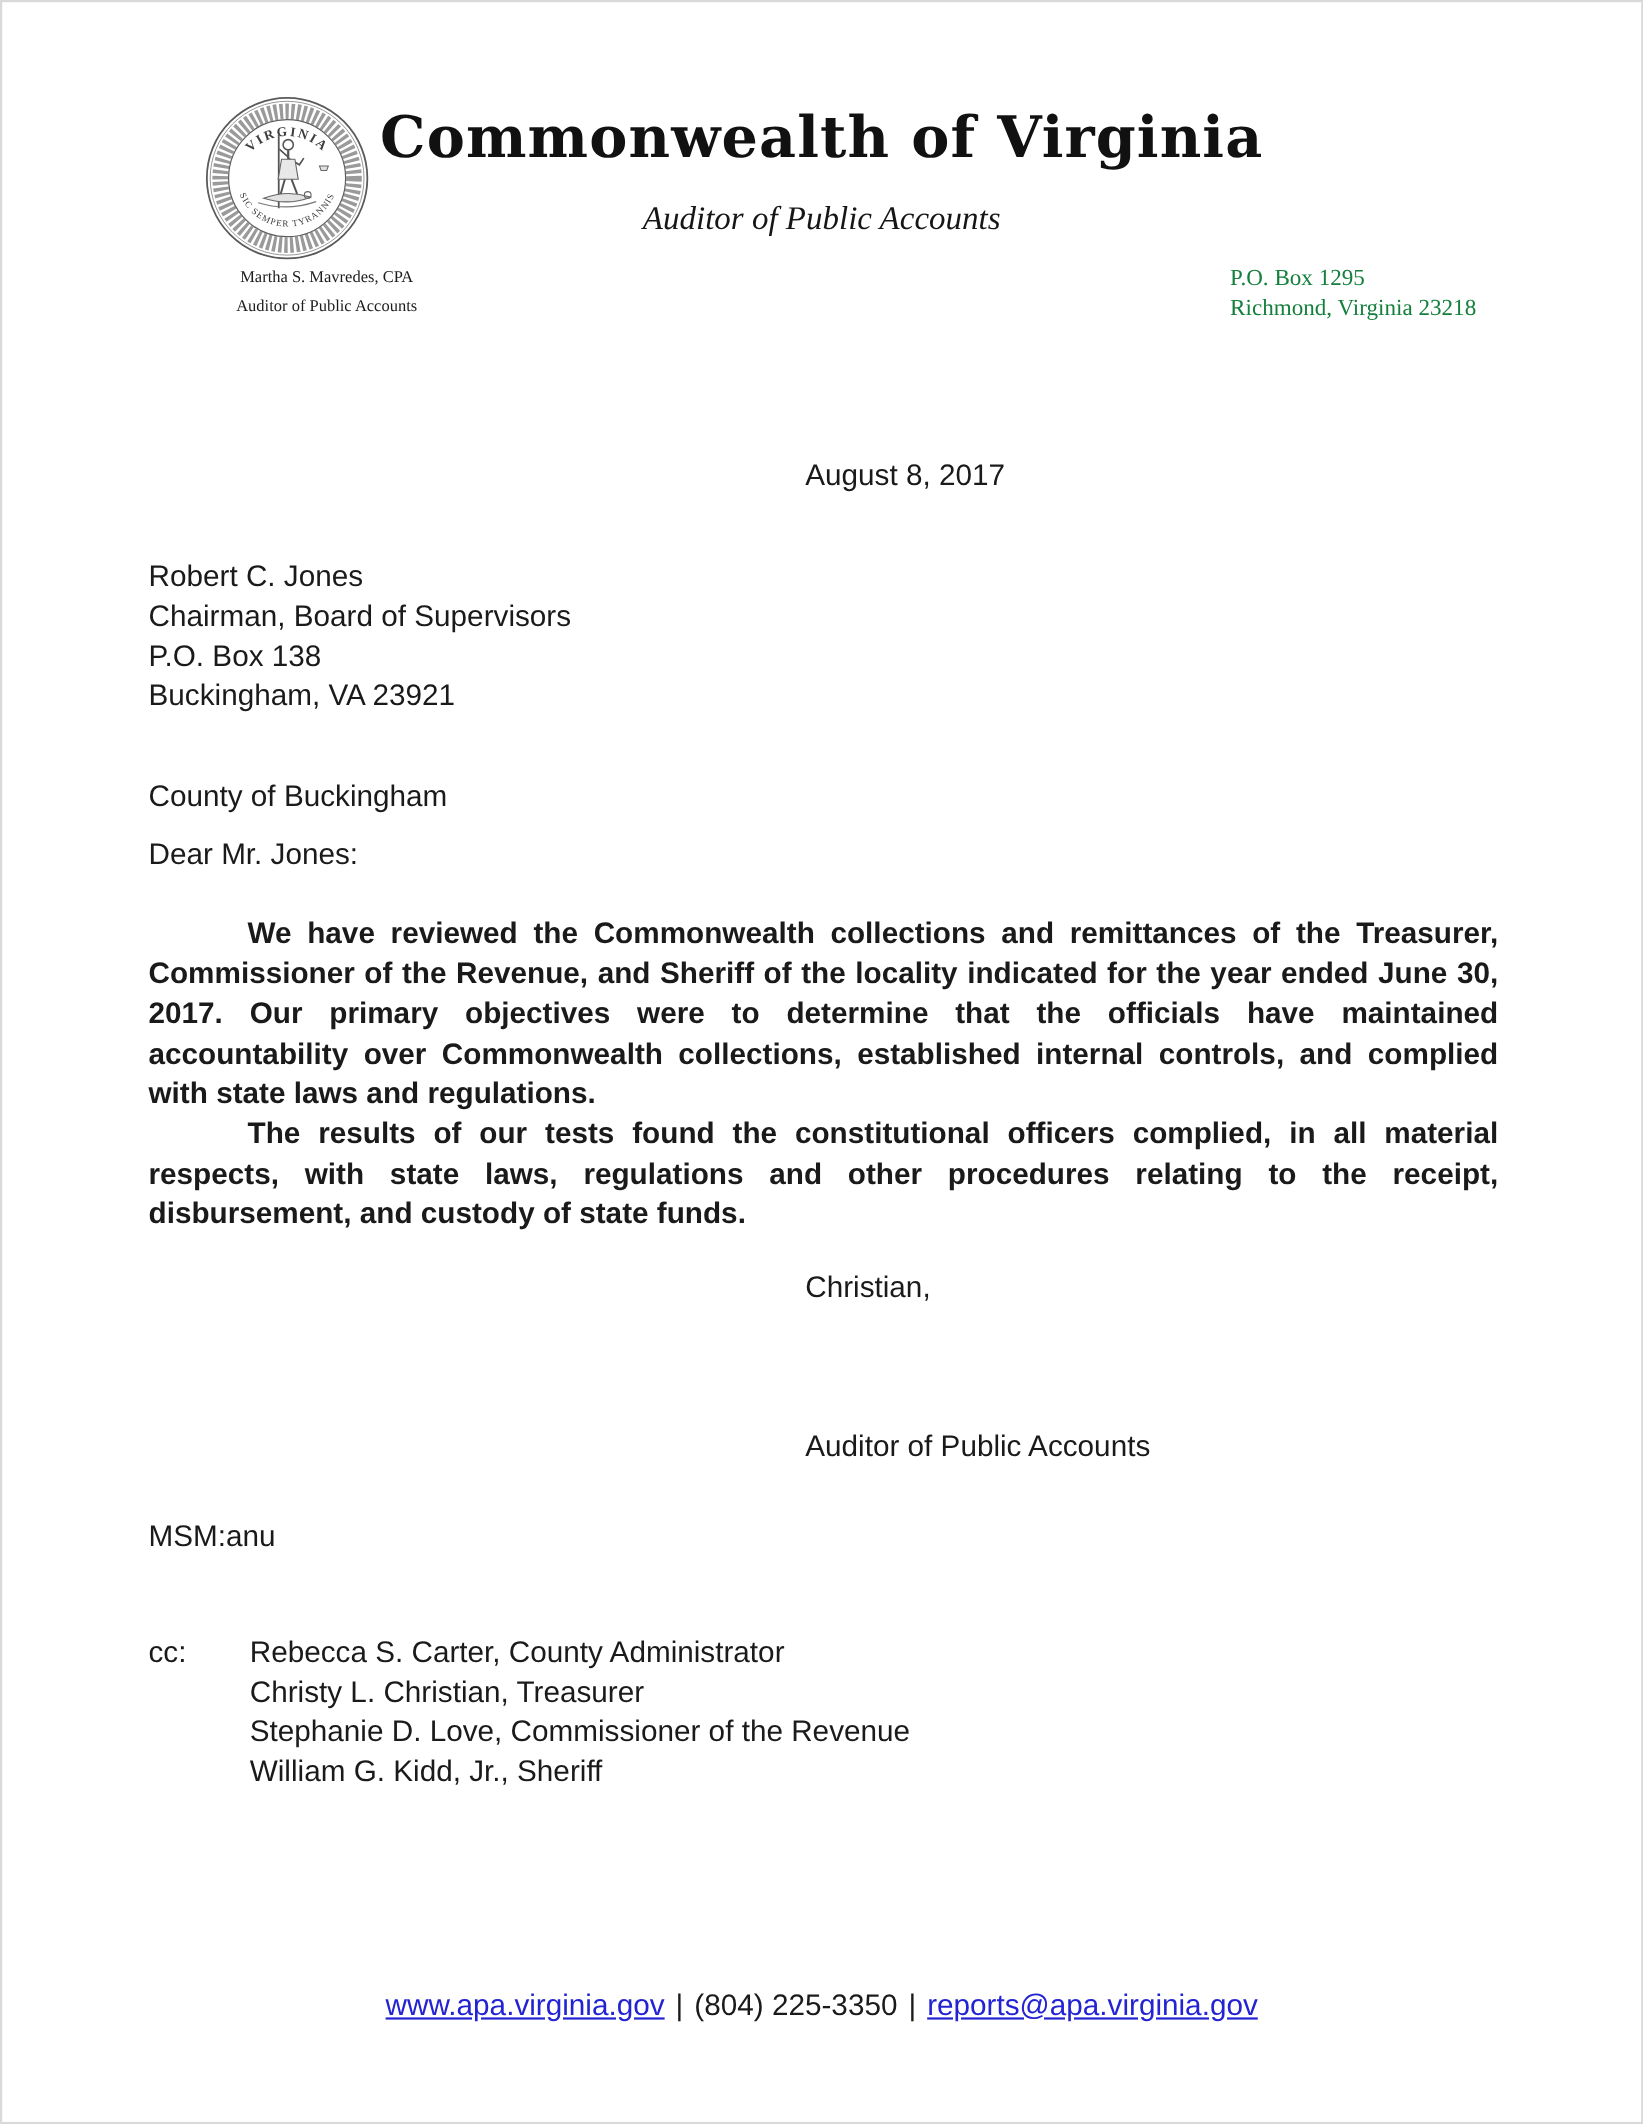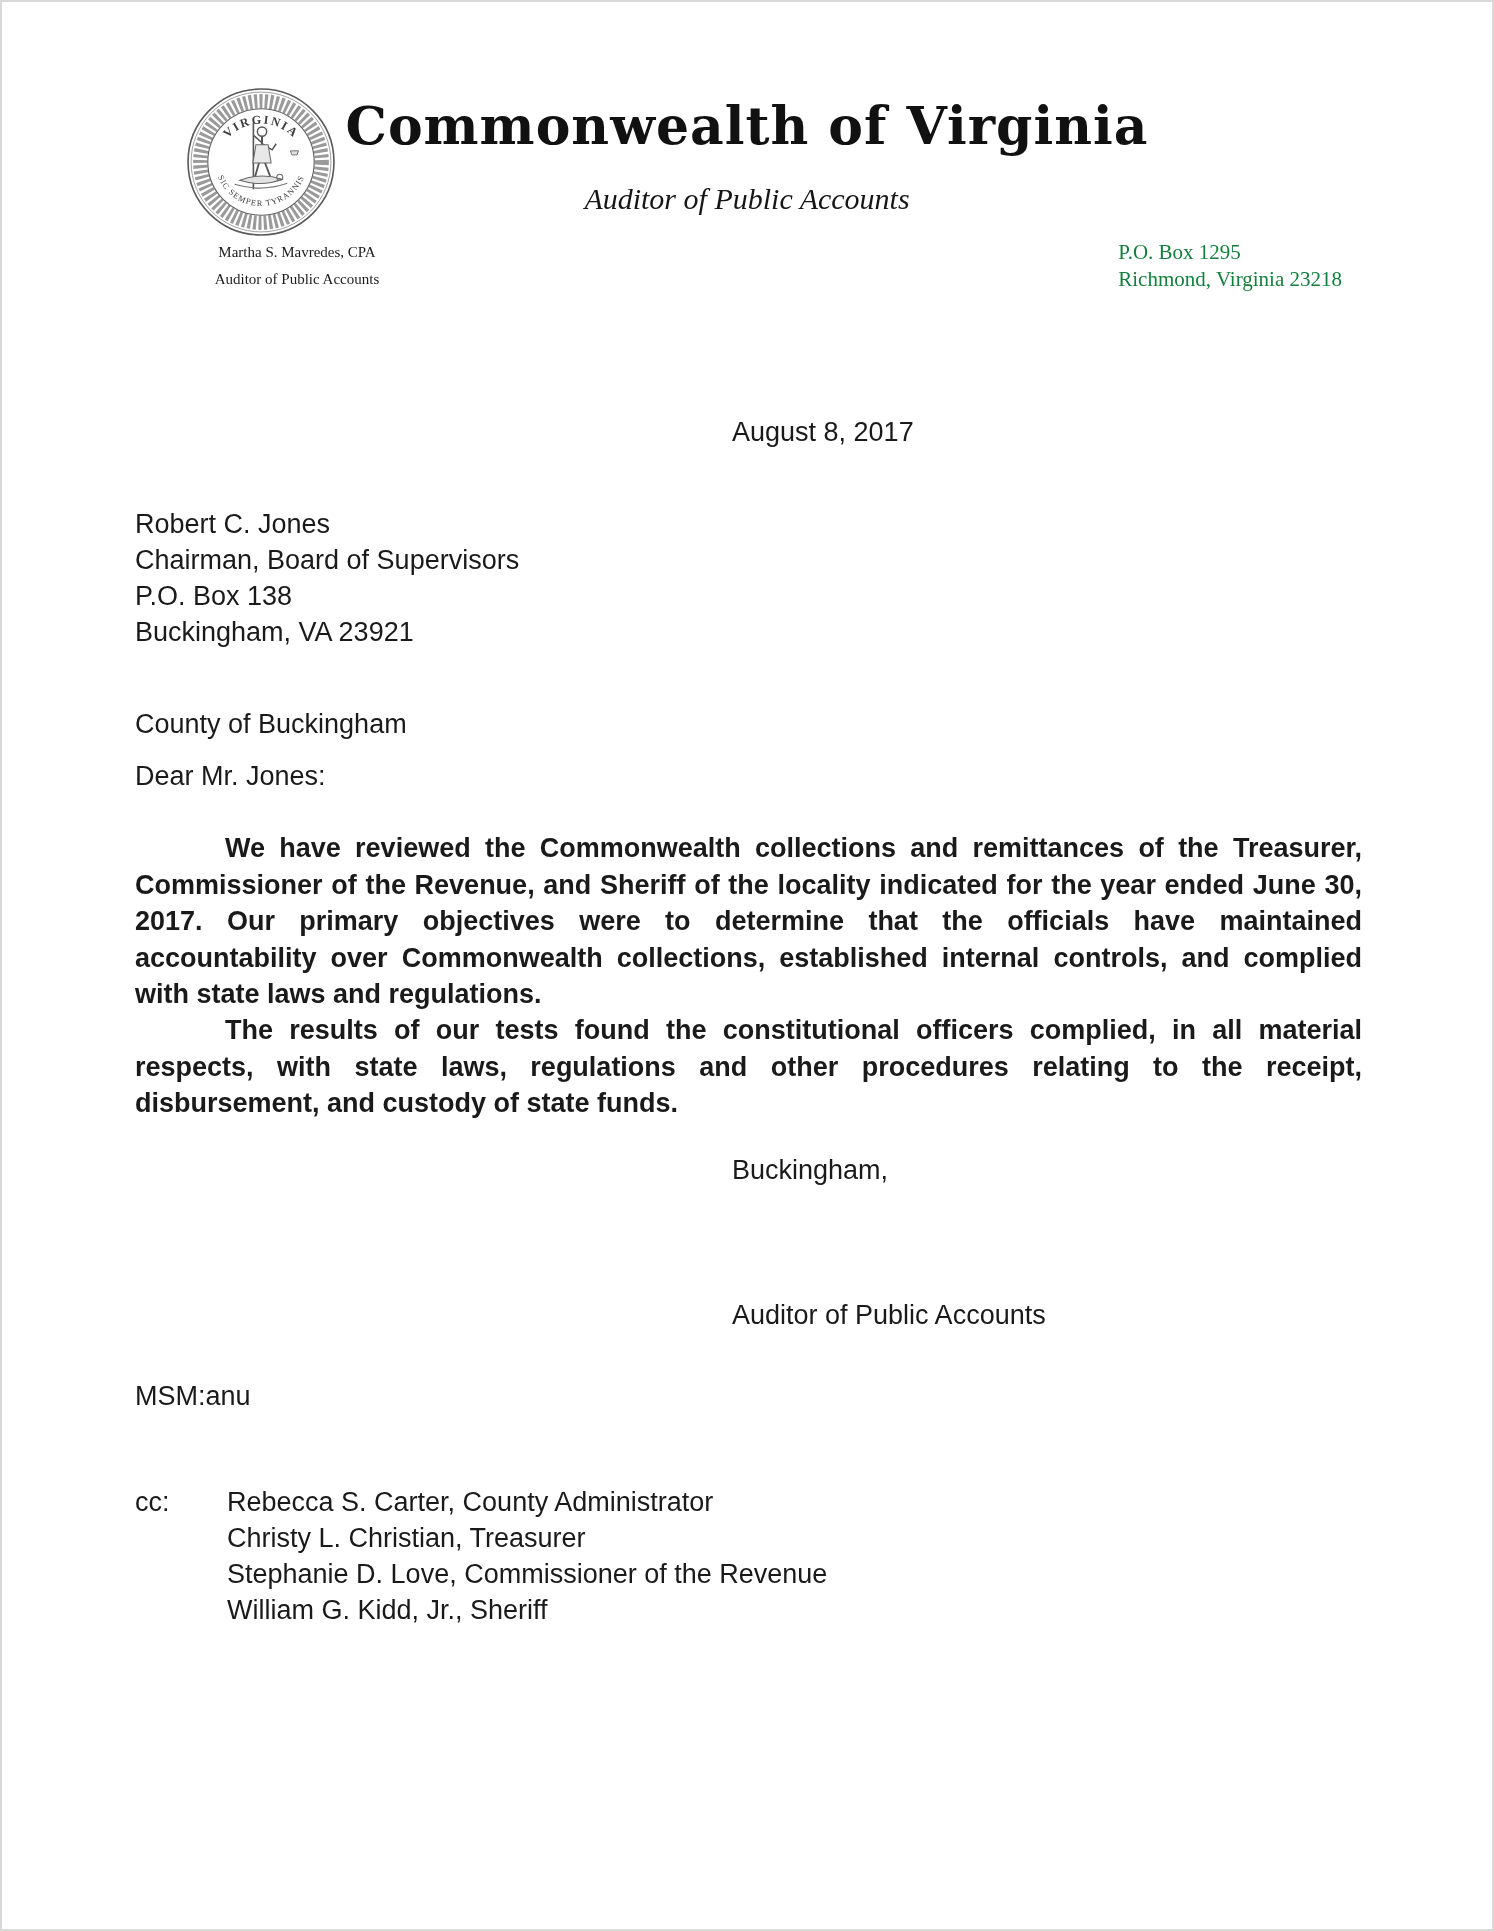--- a/index.html
+++ b/index.html
@@ -133,30 +133,33 @@
   </div>
 
   <div class="body-text re-line">County of Buckingham</div>
 
   <div class="body-text salutation">Dear Mr. Jones:</div>
 
   <div class="body-text para para1">We have reviewed the Commonwealth collections and remittances of the Treasurer, Commissioner of the Revenue, and Sheriff of the locality indicated for the year ended June 30, 2017. Our primary objectives were to determine that the officials have maintained accountability over Commonwealth collections, established internal controls, and complied with state laws and regulations.</div>
 
   <div class="body-text para para2">The results of our tests found the constitutional officers complied, in all material respects, with state laws, regulations and other procedures relating to the receipt, disbursement, and custody of state funds.</div>
 
-  <div class="body-text closing">Buckingham,</div>
+  <div class="body-text closing">Christian,</div>
 
   <div class="body-text signer-title">Auditor of Public Accounts</div>
 
   <div class="body-text typist-line">MSM:anu</div>
 
   <div class="body-text cc-block">
     <div class="cc-label">cc:</div>
     <div class="cc-list">
       <div>Rebecca S. Carter, County Administrator</div>
       <div>Christy L. Christian, Treasurer</div>
       <div>Stephanie D. Love, Commissioner of the Revenue</div>
       <div>William G. Kidd, Jr., Sheriff</div>
     </div>
   </div>
 
+  <div class="footer">
+    <a class="footer-link" style="color: rgb(35, 35, 211);">www.apa.virginia.gov</a><span class="sep">|</span><span>(804) 225-3350</span><span class="sep">|</span><a class="footer-link" style="color: rgb(35, 35, 211);">reports@apa.virginia.gov</a>
+  </div>
 
 </div>
 
 </body></html>

